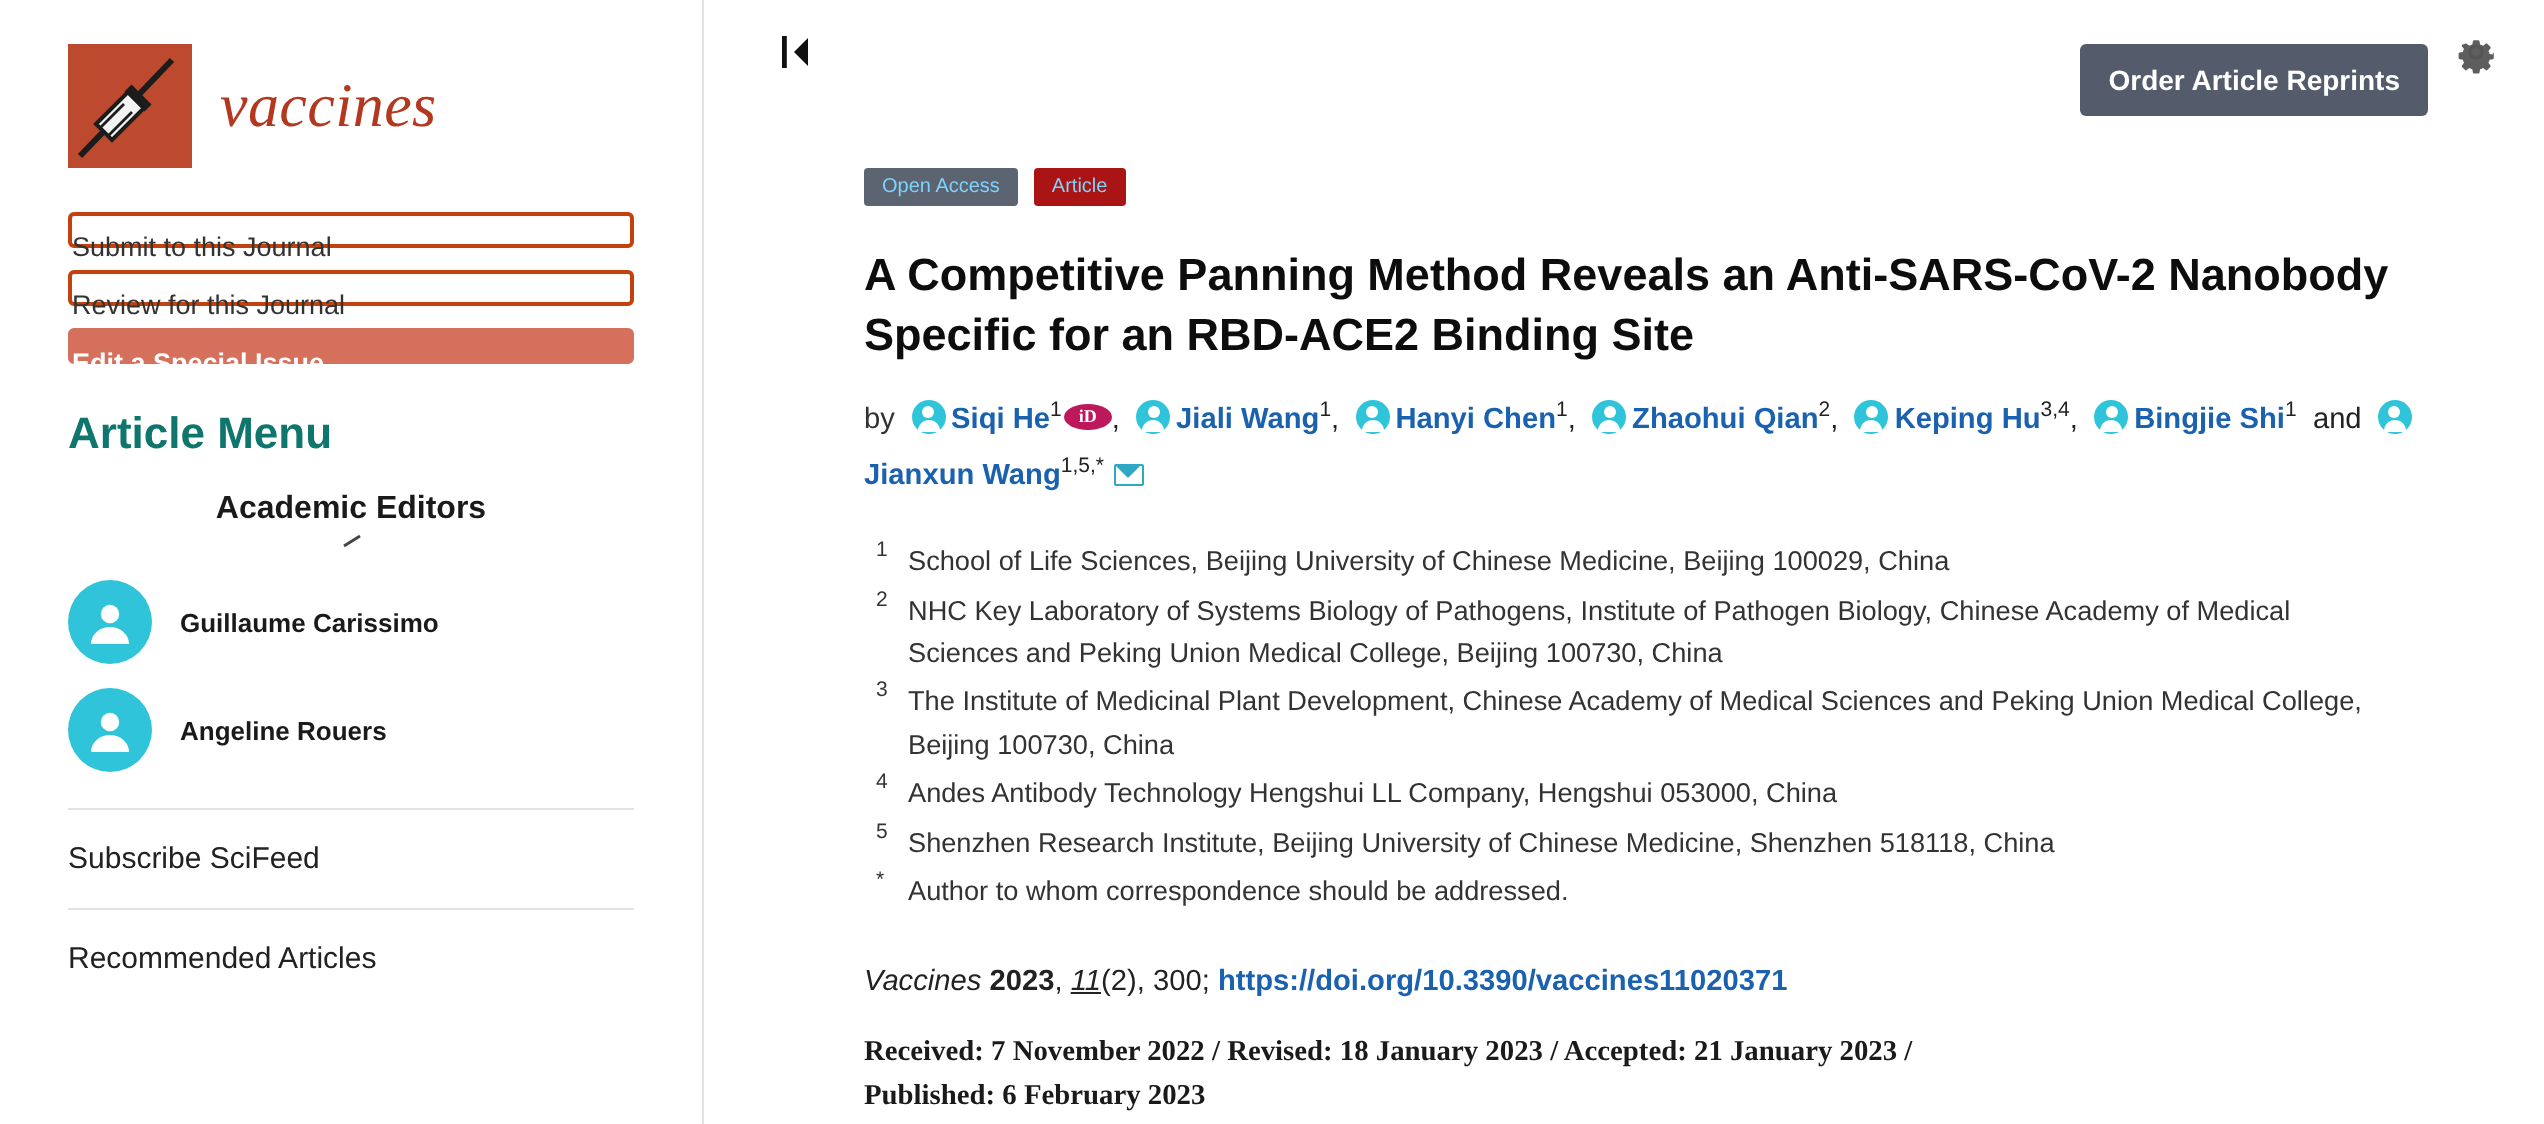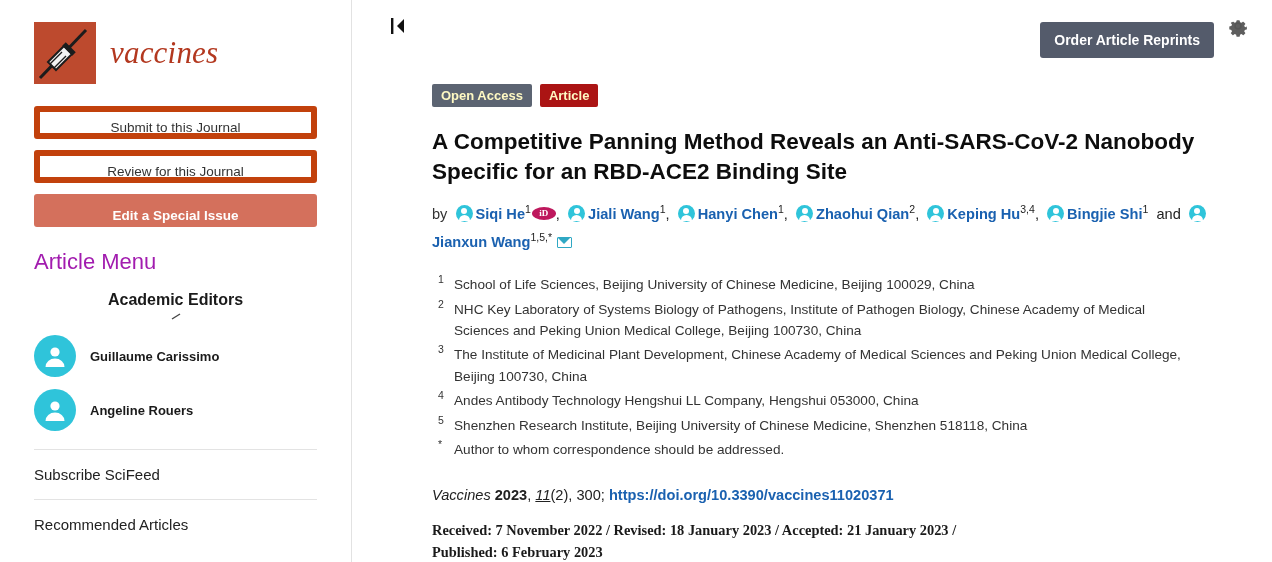--- a/index.html
+++ b/index.html
@@ -43,42 +43,41 @@
   .logo-text {
     font-family: "Liberation Serif", serif;
     font-style: italic;
     font-size: 31px;
     color: #b3381f;
     letter-spacing: .2px;
   }
   .side-btn {
     display: block;
     width: 100%;
-    height: 33px;
+    height: 18px;
     line-height: 31px;
-    text-align: center;
-    border: 6px solid #c2410c;
+    border: 2px solid #c2410c;
     background: #fff;
     color: #333;
     font-size: 13.5px;
     border-radius: 3px;
     margin-bottom: 11px;
     cursor: pointer;
   }
   .side-btn.primary {
     background: #d4705c;
     border-color: #d4705c;
     color: #fff;
     font-weight: bold;
     font-size: 13.5px;
   }
   .menu-title {
     font-size: 22px;
-    font-weight: normal;
-    color: #a21caf;
+    font-weight: bold;
+    color: #0f766e;
     margin: 22px 0 16px 0;
   }
   .section-head {
     display: flex;
     align-items: center;
     justify-content: space-between;
     font-size: 16px;
     font-weight: bold;
     color: #1a1a1a;
     margin-bottom: 14px;
@@ -149,26 +148,25 @@
     cursor: pointer;
     white-space: nowrap;
   }
   .article-body {
     position: absolute;
     left: 80px; top: 84px;
     width: 790px;
   }
   .badges { display: flex; gap: 8px; margin-bottom: 20px; }
   .badge {
-    font-size: 13px;
-    color: #fef9c3;
+    font-size: 10px;
+    color: #7dd3fc;
     padding: 4px 9px;
     border-radius: 2px;
     white-space: nowrap;
-    font-weight: bold;
   }
   .badge.open { background: #5c6472; }
   .badge.type { background: #ab1414; }
   h1.title {
     font-size: 22.5px;
     line-height: 1.32;
     color: #0d0d0d;
     margin: 0 0 14px 0;
     font-weight: bold;
     max-width: 768px;

